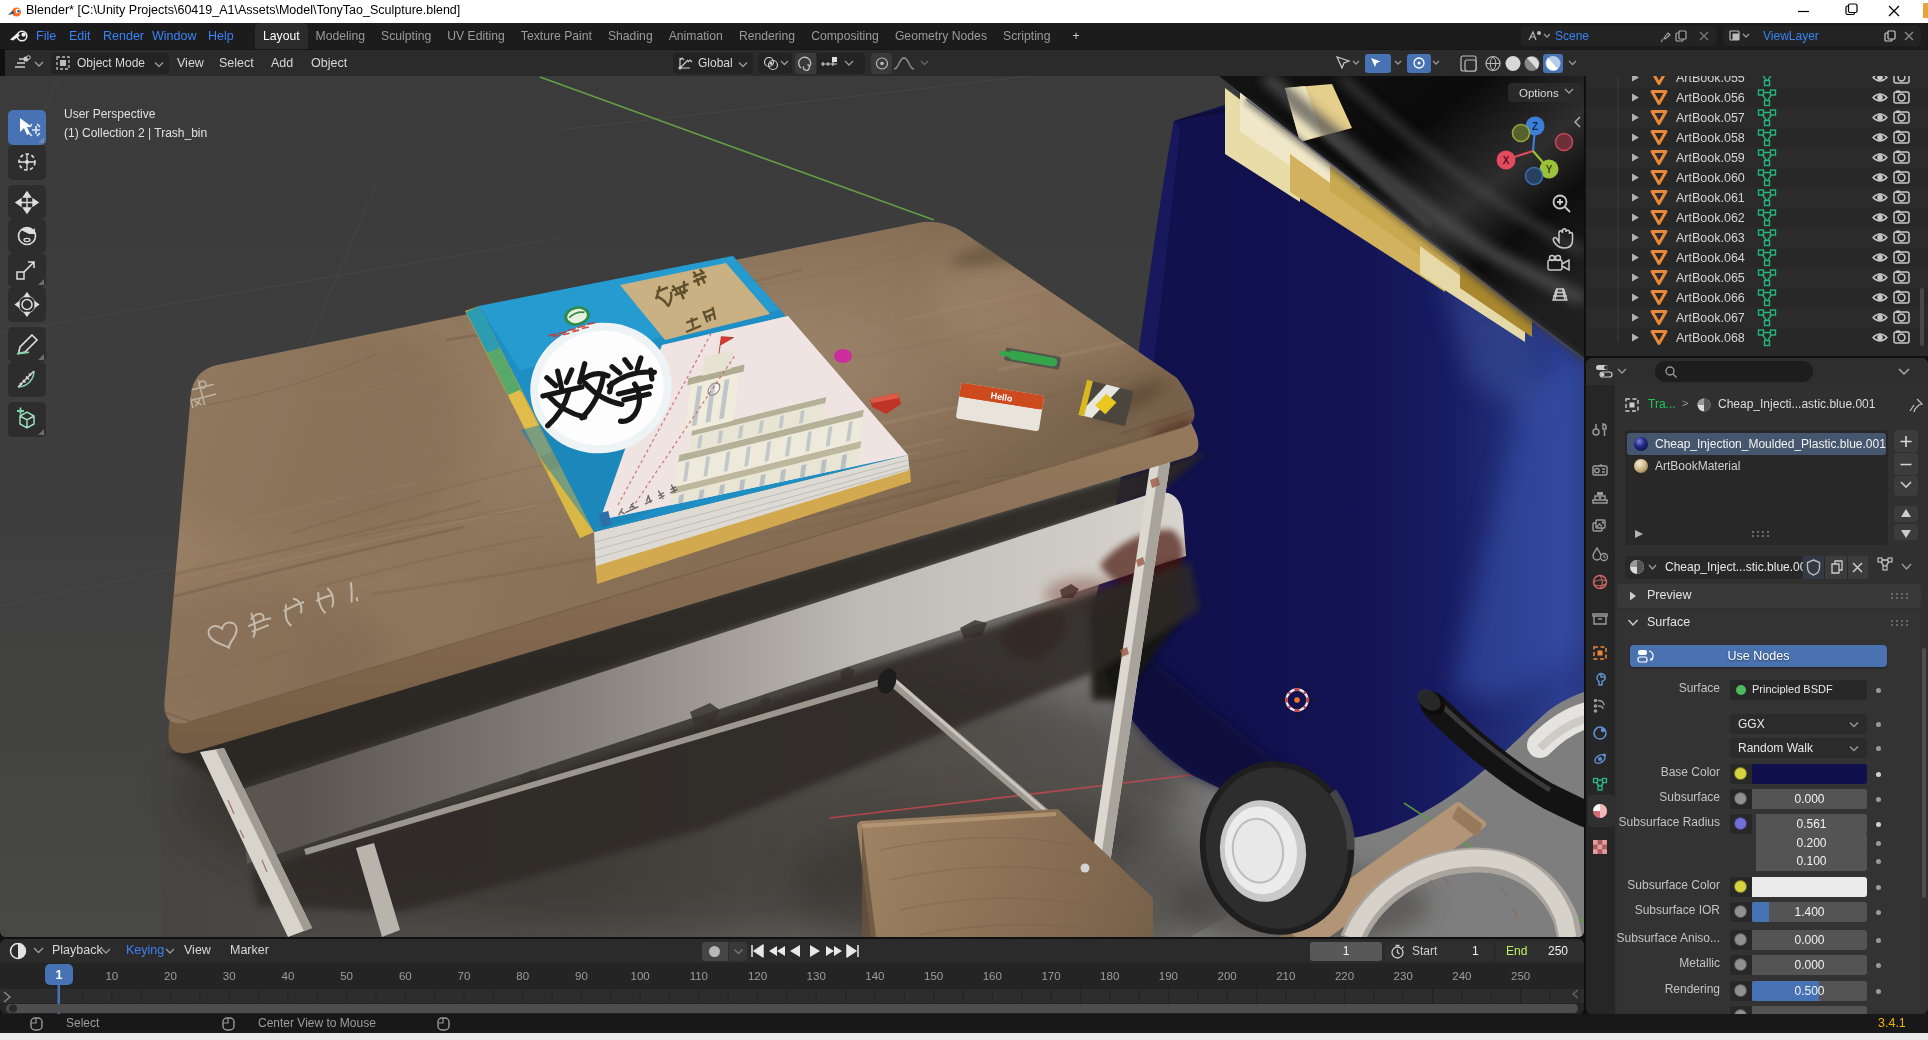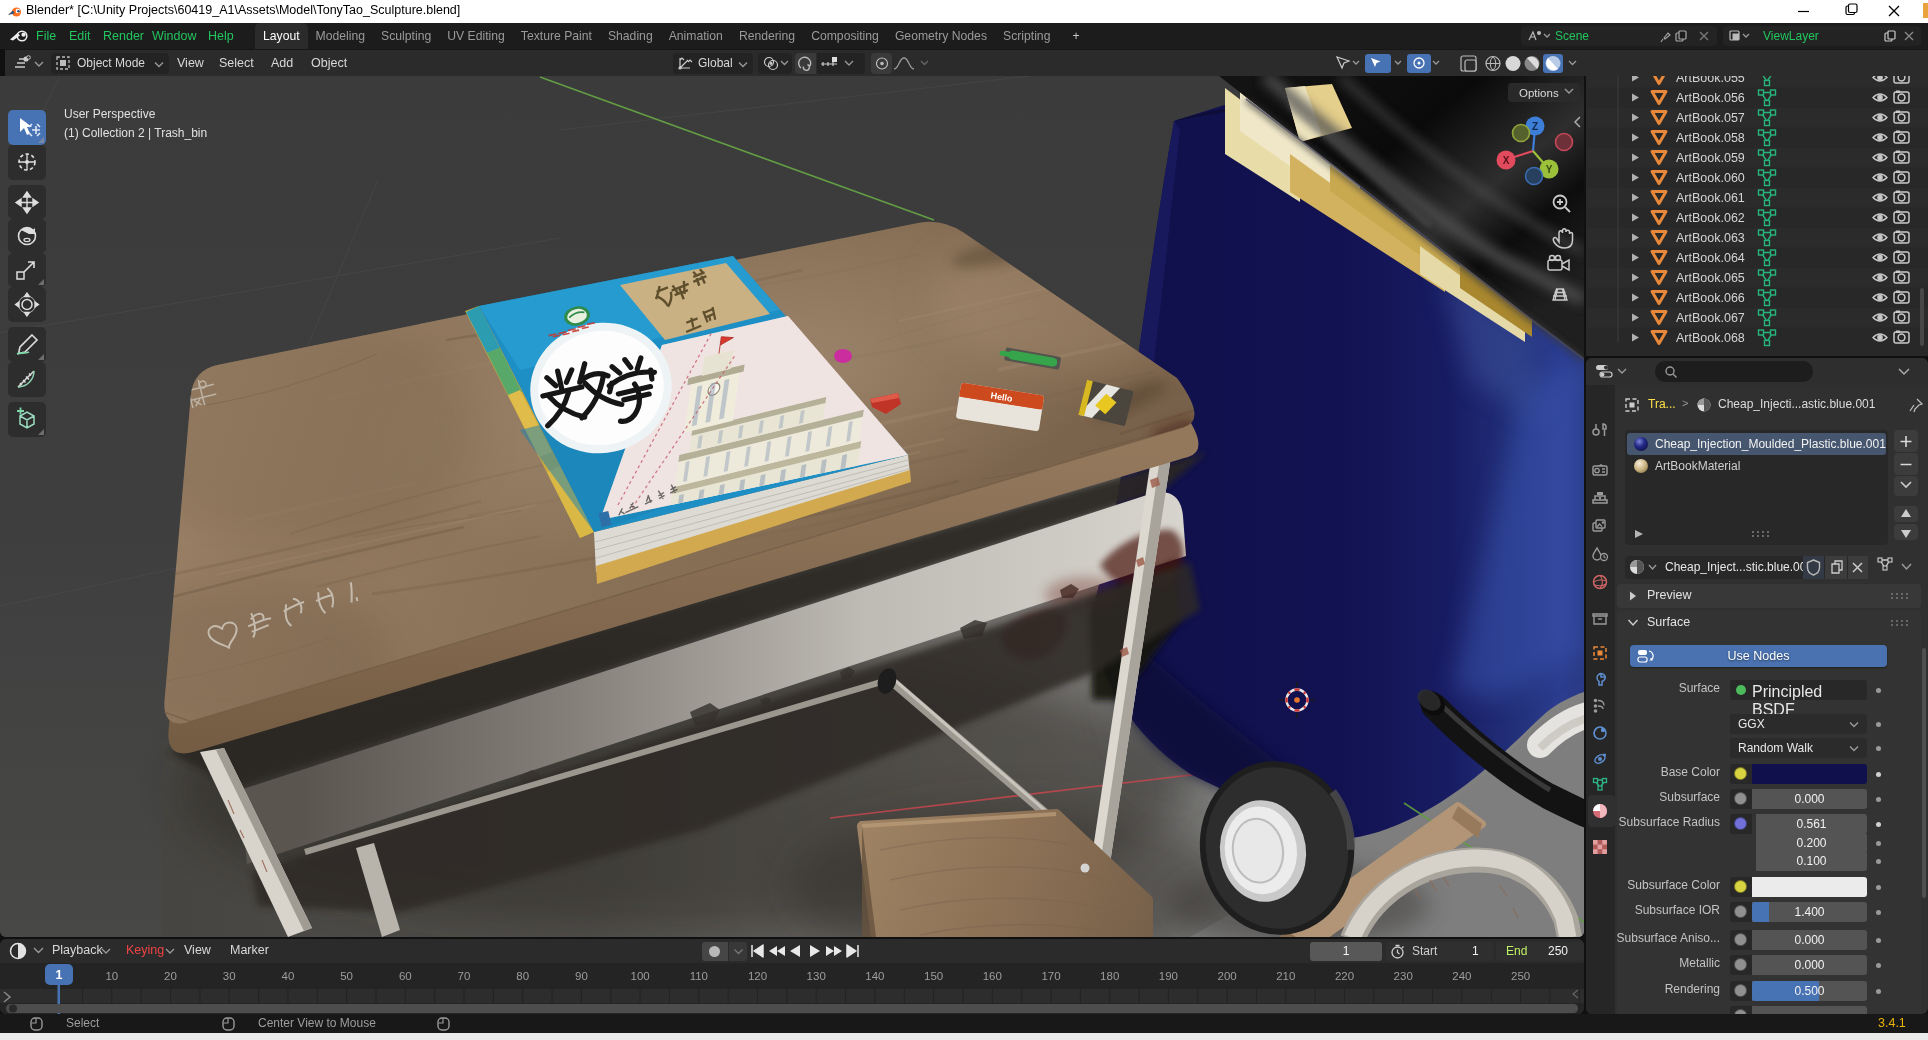--- a/index.html
+++ b/index.html
@@ -8,21 +8,21 @@
 #titlebar{left:0;top:0;width:1928px;height:23px;background:#fff;color:#000;font-size:13px}
 #menubar{left:0;top:23px;width:1928px;height:26px;background:#1c1c1c}
 #toolrow{left:5px;top:49px;width:1585px;height:27px;background:#2b2b2b;border-top:1px solid #161616}
 #outhead{left:1586px;top:49px;width:342px;height:27px;background:#2b2b2b;border-top:1px solid #161616}
 #viewport{left:0;top:76px;width:1584px;height:861px;background:#3b3b3b;border-radius:0 0 6px 6px}
 #outliner{left:1586px;top:76px;width:342px;height:280px;background:#282828;border-radius:0 0 6px 6px}
 #props{left:1586px;top:358px;width:342px;height:656px;background:#303030;border-radius:6px}
 #timeline{left:0;top:939px;width:1584px;height:75px;background:#2b2b2b;border-radius:6px}
 #statusbar{left:0;top:1014px;width:1928px;height:19px;background:#181818}
 #bottomstrip{left:0;top:1033px;width:1928px;height:7px;background:#eaeaea}
-.mtxt{color:#22c55e;font-size:12.5px;line-height:26px}
+.mtxt{color:#3b82f6;font-size:12.5px;line-height:26px}
 .tab{color:#9a9a9a;font-size:12.2px;line-height:26px;padding:0 8px;display:inline-block}
 .tabact{background:#2b2b2b;color:#fdfdfd;border-radius:5px 5px 0 0}
 .hbtn{color:#d8d8d8;font-size:12.5px;line-height:27px}
 </style></head>
 <body>
 <div id="app">
 <div class="abs" id="viewport" style="overflow:hidden">
       <svg width="1584" height="861" viewBox="0 76 1584 861" style="position:absolute;left:0;top:0">
         <defs>
 <linearGradient id="floorG" x1="160" y1="0" x2="1584" y2="0" gradientUnits="userSpaceOnUse">
@@ -555,21 +555,21 @@
         <circle cx="10" cy="9" r="7.5" fill="none" stroke="#e2e2e2" stroke-width="1.5"></circle>
         <path d="M26 6 l4.5 4.5 l4.5 -4.5" stroke="#999" fill="none" stroke-width="1.4"></path>
       </svg>
       <div class="abs" style="left:46px;top:0;width:68px;height:24px">
         <span class="abs" style="left:6px;top:4px;color:#d8d8d8;font-size:12.5px">Playback</span>
         <svg class="abs" style="left:54px;top:9px" width="12" height="8" viewBox="0 0 12 8">
           <path d="M2 1 l4 4 l4 -4" stroke="#999" fill="none" stroke-width="1.3"></path>
         </svg>
       </div>
       <div class="abs" style="left:120px;top:0;width:58px;height:24px">
-        <span class="abs" style="left:6px;top:4px;color:#ef4444;font-size:12.5px">Keying</span>
+        <span class="abs" style="left:6px;top:4px;color:#3b82f6;font-size:12.5px">Keying</span>
         <svg class="abs" style="left:44px;top:9px" width="12" height="8" viewBox="0 0 12 8">
           <path d="M2 1 l4 4 l4 -4" stroke="#999" fill="none" stroke-width="1.3"></path>
         </svg>
       </div>
       <div class="abs" style="left:178px;top:0;width:40px;height:24px">
         <span class="abs" style="left:6px;top:4px;color:#d8d8d8;font-size:12.5px">View</span>
       </div>
       <div class="abs" style="left:224px;top:0;width:52px;height:24px">
         <span class="abs" style="left:6px;top:4px;color:#d8d8d8;font-size:12.5px">Marker</span>
       </div>
@@ -1016,21 +1016,21 @@
             <rect x="5.6" y="5.6" width="4.6" height="4.6" fill="#e0a0a0"></rect>
             <rect x="1" y="10.3" width="4.6" height="4.6" fill="#e0a0a0"></rect>
             <rect x="10.3" y="10.3" width="4.6" height="4.6" fill="#e0a0a0"></rect>
           </g>
         </svg></div>
       <div class="abs" style="left:38px;top:37px;width:300px;height:20px">
 <svg class="abs" style="left:0;top:2px" width="18" height="16" viewBox="0 0 18 16">
           <rect x="2" y="2" width="12" height="12" fill="none" stroke="#ccc" stroke-width="1.4" stroke-dasharray="4 2.5"></rect>
           <rect x="5.5" y="5.5" width="5" height="5" fill="#ccc"></rect>
         </svg>
-<span class="abs" style="left:24px;top:2px;color:#fde047;font-size:12px">Tra...</span>
+<span class="abs" style="left:24px;top:2px;color:#22c55e;font-size:12px">Tra...</span>
 <span class="abs" style="left:58px;top:2px;color:#999;font-size:11px">&gt;</span>
 <svg class="abs" style="left:72px;top:2px" width="16" height="16" viewBox="0 0 16 16">
           <circle cx="8" cy="8" r="6.5" fill="#ddd"></circle>
           <path d="M8 1.5 a6.5 6.5 0 0 1 0 13 z" fill="#555"></path>
           <path d="M8 1.5 a6.5 6.5 0 0 0 -6.5 6.5 h6.5 z" fill="#999"></path>
         </svg>
 <span class="abs" style="left:94px;top:2px;color:#ddd;font-size:12px">Cheap_Injecti...astic.blue.001</span>
 <svg class="abs" style="left:284px;top:2px" width="16" height="16" viewBox="0 0 16 16">
           <path d="M9 2 l5 5 -3 1 -4 4 -1 3 M6 8 l-4 6" stroke="#bbb" fill="none" stroke-width="1.3"></path>
         </svg>
@@ -1155,21 +1155,21 @@
 <svg class="abs" style="left:6px;top:3px" width="18" height="16" viewBox="0 0 18 16">
           <rect x="2" y="2" width="9" height="5" rx="2" fill="#fff"></rect>
           <rect x="2" y="9" width="9" height="5" rx="2" fill="none" stroke="#fff" stroke-width="1.2"></rect>
           <path d="M13 3 a5 5 0 0 1 2 9 l1.5 0 m-1.5 0 l0 -2" stroke="#fff" fill="none" stroke-width="1.2"></path>
         </svg>
 <div style="text-align:center;color:#fff;font-size:12.5px;line-height:22px;text-shadow:0 1px 2px rgba(0,0,0,0.5)">Use Nodes</div>
 </div>
       <div class="abs" style="left:0;top:323px;width:134px;text-align:right;color:#c3c3c3;font-size:12px">Surface</div>
       <div class="abs" style="left:144px;top:322px;width:137px;height:20px;background:#282828;border-radius:3px">
         <div style="position:absolute;left:6px;top:5px;width:10px;height:10px;border-radius:50%;background:#4cbb5c"></div>
-        <span class="abs" style="left:22px;top:3px;color:#e8e8e8;font-size:16px">Principled BSDF</span>
+        <span class="abs" style="left:22px;top:3px;color:#e8e8e8;font-size:11px">Principled BSDF</span>
       </div>
       <div class="abs" style="left:290px;top:330px;width:5px;height:5px;border-radius:50%;background:#9a9a9a"></div>
       <div class="abs" style="left:144px;top:356px;width:137px;height:20px;background:#2b2b2b;border-radius:3px">
         <span class="abs" style="left:8px;top:3px;color:#e8e8e8;font-size:12px">GGX</span>
         <svg class="abs" style="left:118px;top:7px" width="12" height="8" viewBox="0 0 12 8">
           <path d="M2 1.5 l4 4 l4 -4" stroke="#999" fill="none" stroke-width="1.4"></path>
         </svg>
       </div>
       <div class="abs" style="left:290px;top:364px;width:5px;height:5px;border-radius:50%;background:#9a9a9a"></div>
       <div class="abs" style="left:144px;top:380px;width:137px;height:20px;background:#2b2b2b;border-radius:3px">

